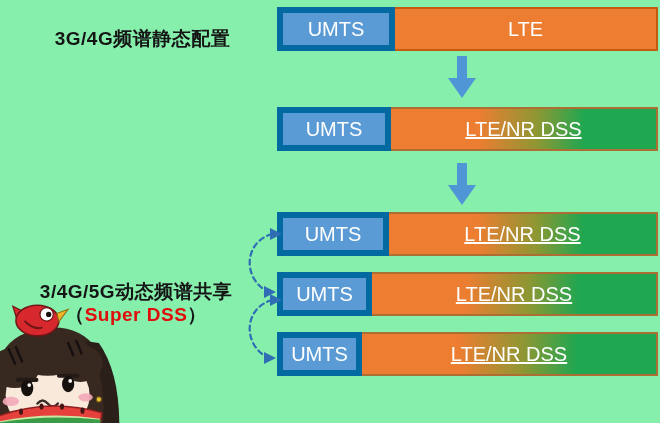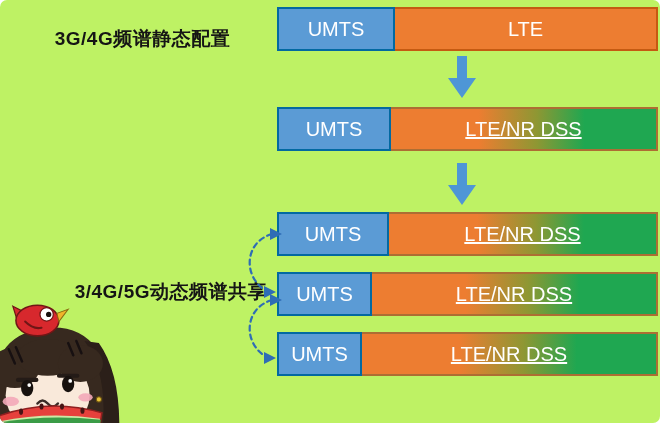--- a/index.html
+++ b/index.html
@@ -1,49 +1,50 @@
 <!DOCTYPE html>
 <html><head>
 <meta charset="utf-8">
 <style>
   html,body{margin:0;padding:0;}
   body{width:660px;height:423px;background:#ffffff;overflow:hidden;
        font-family:"Liberation Sans","DejaVu Sans",sans-serif;}
-  .stage{position:relative;width:660px;height:423px;background:#bef264;overflow:hidden;border-radius:7px;}
+  .stage{position:relative;width:660px;height:423px;background:#86efac;overflow:hidden;}
 
   
   .cn-label{position:absolute;text-align:center;font-weight:bold;color:#151515;
             font-size:19px;line-height:23px;letter-spacing:0.5px;white-space:nowrap;}
   .red{color:#e00d0d;}
 
   
   .bar{position:absolute;left:277px;width:381px;height:44px;display:flex;box-sizing:border-box;}
   .seg{box-sizing:border-box;height:100%;display:flex;align-items:center;justify-content:center;
        color:#ffffff;font-size:20px;}
-  .seg.blue{background:#5B9BD5;border:2px solid #0369a1;text-align:right;}
+  .seg.blue{background:#5B9BD5;border:6px solid #0369a1;text-align:right;}
   .seg.orange{flex:1;background:#ED7D31;border:2px solid #C55A11;border-left:none;align-items:center;}
   .seg.grad{flex:1;border:2px solid #AD6E33;border-left:none;
             background:linear-gradient(to right,#ED7D31 0%,#ED7D31 33%,#8E9733 55%,#1FA751 73%,#1FA751 100%);text-decoration:underline;}
 
   .flow-arrow{position:absolute;width:28px;height:42px;}
   .swap-arrows{position:absolute;left:236px;top:224px;width:48px;height:142px;}
   .mascot{position:absolute;left:-4px;top:298px;width:132px;height:128px;}
 </style>
 </head>
 <body>
 
 <div class="stage">
 
   <div class="cn-label" style="left:20px;top:27px;width:245px;">
     <span>3G/4G频谱静态配置</span>
   </div>
 
 
-  <div class="cn-label" style="left:5px;top:280px;width:262px;text-align:right;">
+  <div class="cn-label" style="left:5px;top:280px;width:262px;">
     <div>3/4G/5G动态频谱共享</div>
+    <div><span>（</span><span class="red">Super DSS</span><span>）</span></div>
   </div>
 
   <div class="bar" style="top:7px;">
     <div class="seg blue" style="width:118px;">
       <span>UMTS</span>
     </div>
     <div class="seg orange">
       <span>LTE</span>
     </div>
   </div>

